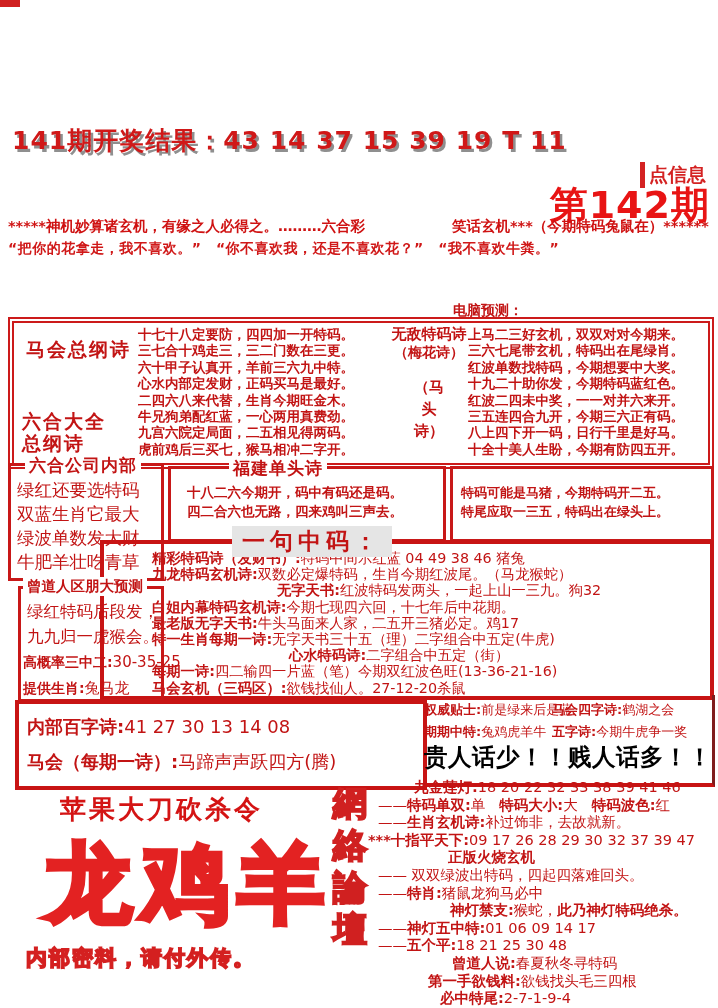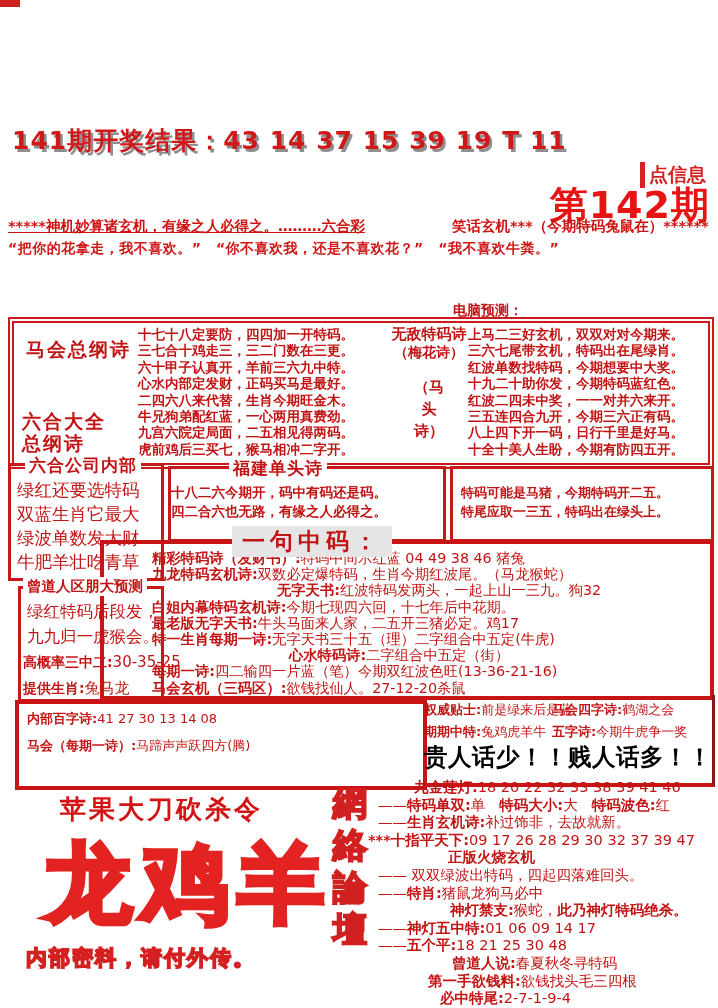--- a/index.html
+++ b/index.html
@@ -5,21 +5,21 @@
   html,body{margin:0;padding:0;background:#fff;}
   .page{position:relative;width:718px;height:1008px;background:#fff;overflow:hidden;
         font-family:"DejaVu Sans","Liberation Sans",sans-serif;color:#c21414;}
   .abs{position:absolute;white-space:nowrap;}
   .corner{position:absolute;left:0;top:0;width:20px;height:7px;background:#d02020;}
   .result{left:12px;top:124px;font-size:25px;font-weight:900;color:#d01818;
           letter-spacing:1px;text-shadow:2.5px 2.5px 0 #8f8f8f;}
   .infotag{left:640px;top:162px;font-size:19px;font-weight:800;color:#d42222;
            border-left:5px solid #d42222;padding-left:4px;}
   .issue{right:8px;top:180px;font-size:38px;font-weight:900;color:#e81414;letter-spacing:1px;}
-  .motto-left{left:8px;top:217px;font-size:14.5px;font-weight:800;color:#cf1212;text-decoration:underline;}
+  .motto-left{left:8px;top:217px;font-size:14.5px;font-weight:800;color:#cf1212;}
   .motto-right{left:452px;top:217px;font-size:14.5px;font-weight:800;color:#cf1212;}
   .jokes{left:8px;top:240px;font-size:14px;font-weight:700;color:#d01818;letter-spacing:.5px;}
   .predict{left:453px;top:302px;font-size:14px;font-weight:800;color:#c21414;}
 
   
   .mainbox{left:8px;top:317px;width:694px;height:140px;border:6px double #cc1a1a;
            display:flex;align-items:stretch;}
   .mb-col1{width:124px;position:relative;}
   .mb-label1{position:absolute;left:12px;top:14px;font-size:19px;font-weight:900;letter-spacing:2px;}
   .mb-label2{position:absolute;left:8px;bottom:28px;font-size:19px;font-weight:900;letter-spacing:2px;}
@@ -33,21 +33,21 @@
   .mb-col4{width:238px;}
 
   
   .tbox{border:3px solid #c81818;}
   .tbox .ttl{position:absolute;top:-12px;background:#fff;font-weight:900;padding:0 4px;}
   .company{left:8px;top:463px;width:150px;height:112px;}
   .company .ttl{left:14px;font-size:17px;letter-spacing:1px;}
   .company .bd{padding:12px 4px 0 6px;font-size:17.5px;line-height:24px;white-space:nowrap;}
   .fujian{left:168px;top:466px;width:272px;height:70px;}
   .fujian .ttl{left:58px;font-size:17px;letter-spacing:1px;}
-  .fujian .bd{padding:14px 0 0 0;font-size:13.5px;line-height:19px;font-weight:600;white-space:nowrap;}
+  .fujian .bd{padding:14px 0 0 16px;font-size:13.5px;line-height:19px;font-weight:600;white-space:nowrap;}
   .huang{left:450px;top:466px;width:258px;height:70px;}
   .huang .ttl{left:42px;font-size:17px;letter-spacing:1px;}
   .huang .bd{padding:14px 0 0 8px;font-size:13px;line-height:19px;font-weight:600;white-space:nowrap;}
 
   
   .onebox{left:100px;top:540px;width:606px;height:152px;border:4px solid #c81414;}
   .onebox .ttl{position:absolute;top:-18px;left:128px;background:#e5e5e5;font-size:23px;
                font-weight:900;letter-spacing:5px;padding:0 10px;}
   .ob-lines{padding:6px 0 0 48px;}
   .ob-line{font-size:14.3px;line-height:16.2px;white-space:nowrap;}
@@ -59,21 +59,21 @@
   
   .zengdao{left:18px;top:586px;width:140px;height:110px;}
   .zengdao .ttl{left:2px;font-size:14.5px;}
   .zd-l{padding-left:6px;font-size:16.5px;line-height:25px;white-space:nowrap;margin-top:10px;}
   .zd-l2{padding-left:6px;font-size:16.5px;line-height:25px;white-space:nowrap;}
   .zd-r{padding-left:2px;font-size:14px;line-height:26px;white-space:nowrap;}
   .zd-r .txt{font-size:15px;}
 
   
   .hundred{left:15px;top:700px;width:404px;height:82px;border:4px solid #c81414;}
-  .hd-row{padding-left:8px;font-size:13px;line-height:25px;white-space:nowrap;margin-top:2px;}
+  .hd-row{padding-left:8px;font-size:18px;line-height:25px;white-space:nowrap;margin-top:10px;}
 
   
   .tips{left:424px;top:695px;width:288px;height:88px;border-right:3px solid #7f1d1d;
         border-bottom:4px solid #c81414;}
   .tp-r{position:absolute;font-size:13px;white-space:nowrap;}
   .tp-1{left:0;top:6px;}
   .tp-2{left:128px;top:6px;}
   .tp-3{left:0;top:28px;}
   .tp-4{left:128px;top:28px;}
   .slogan{position:absolute;left:0;top:46px;font-size:23.5px;font-weight:900;
@@ -160,21 +160,21 @@
       <div>双蓝生肖它最大</div>
       <div>绿波单数发大财</div>
       <div>牛肥羊壮吃青草</div>
     </div>
   </div>
 
   <div class="abs tbox fujian">
     <div class="ttl">福建单头诗</div>
     <div class="bd">
       <div>十八二六今期开，码中有码还是码。</div>
-      <div>四二合六也无路，有缘之人必得之。</div>
+      <div>四二合六也无路，四来鸡叫三声去。</div>
     </div>
   </div>
 
   <div class="abs tbox huang">
     <div class="bd">
       <div>特码可能是马猪，今期特码开二五。</div>
       <div>特尾应取一三五，特码出在绿头上。</div>
     </div>
   </div>
 

